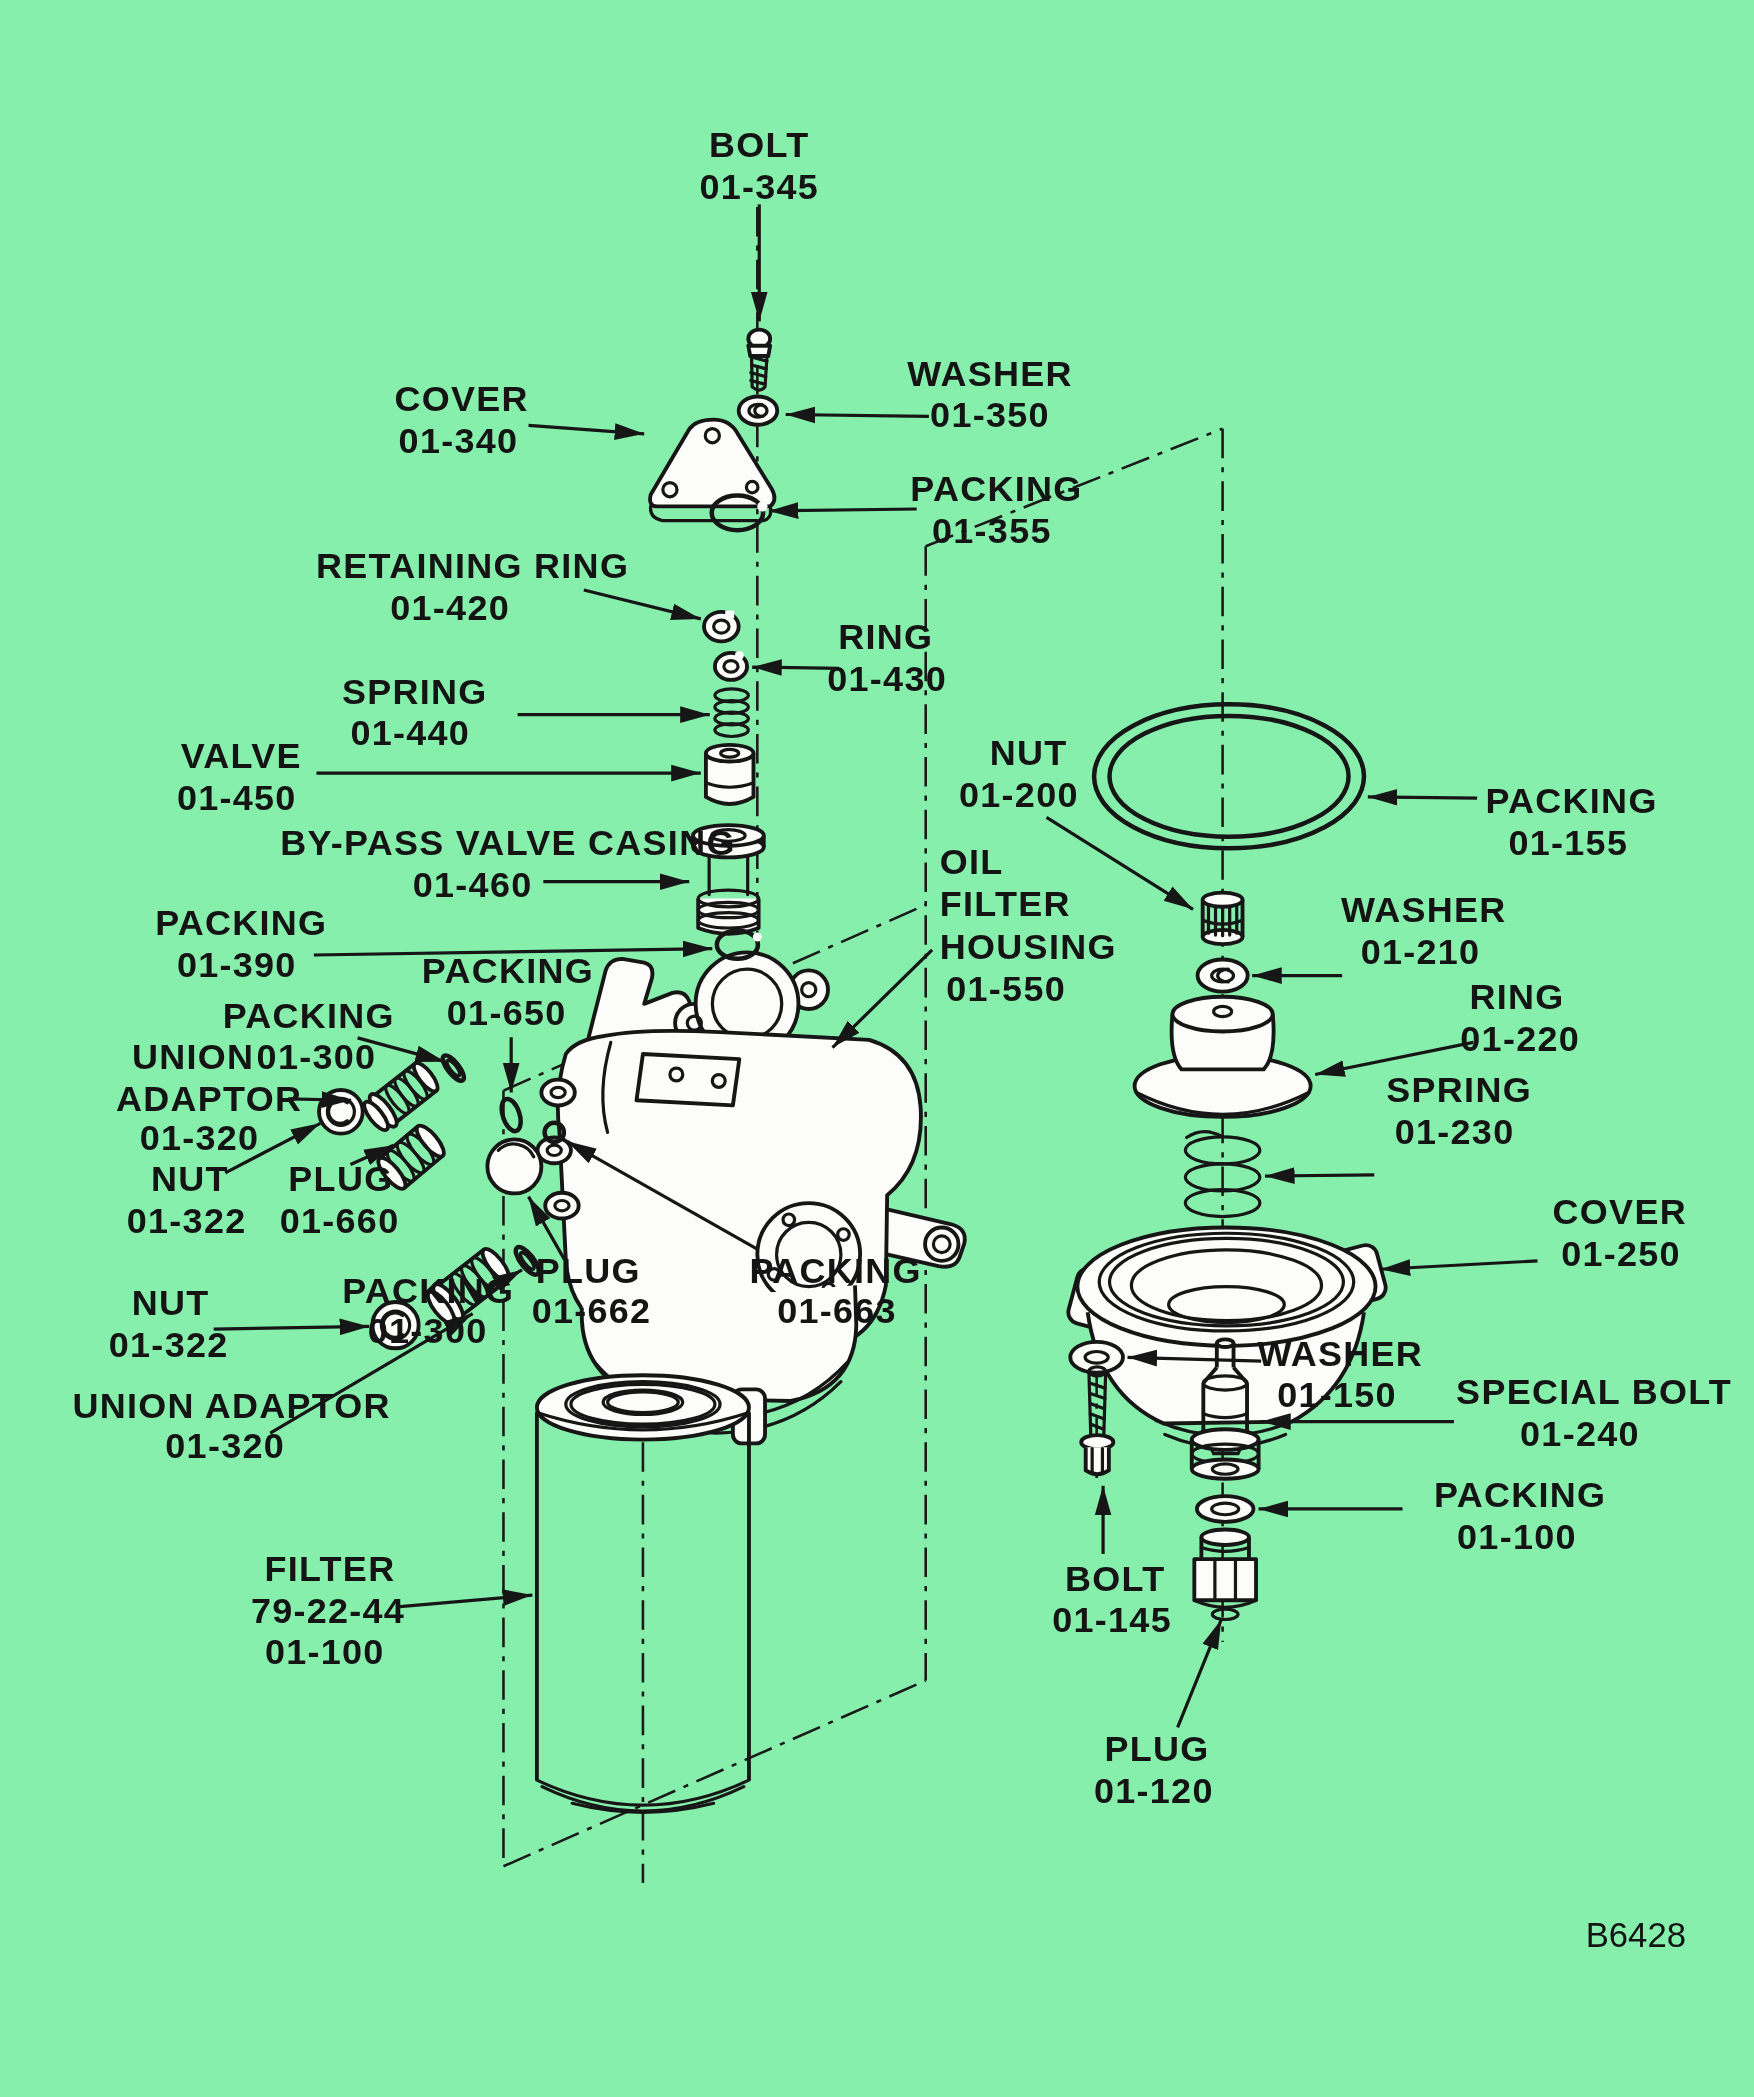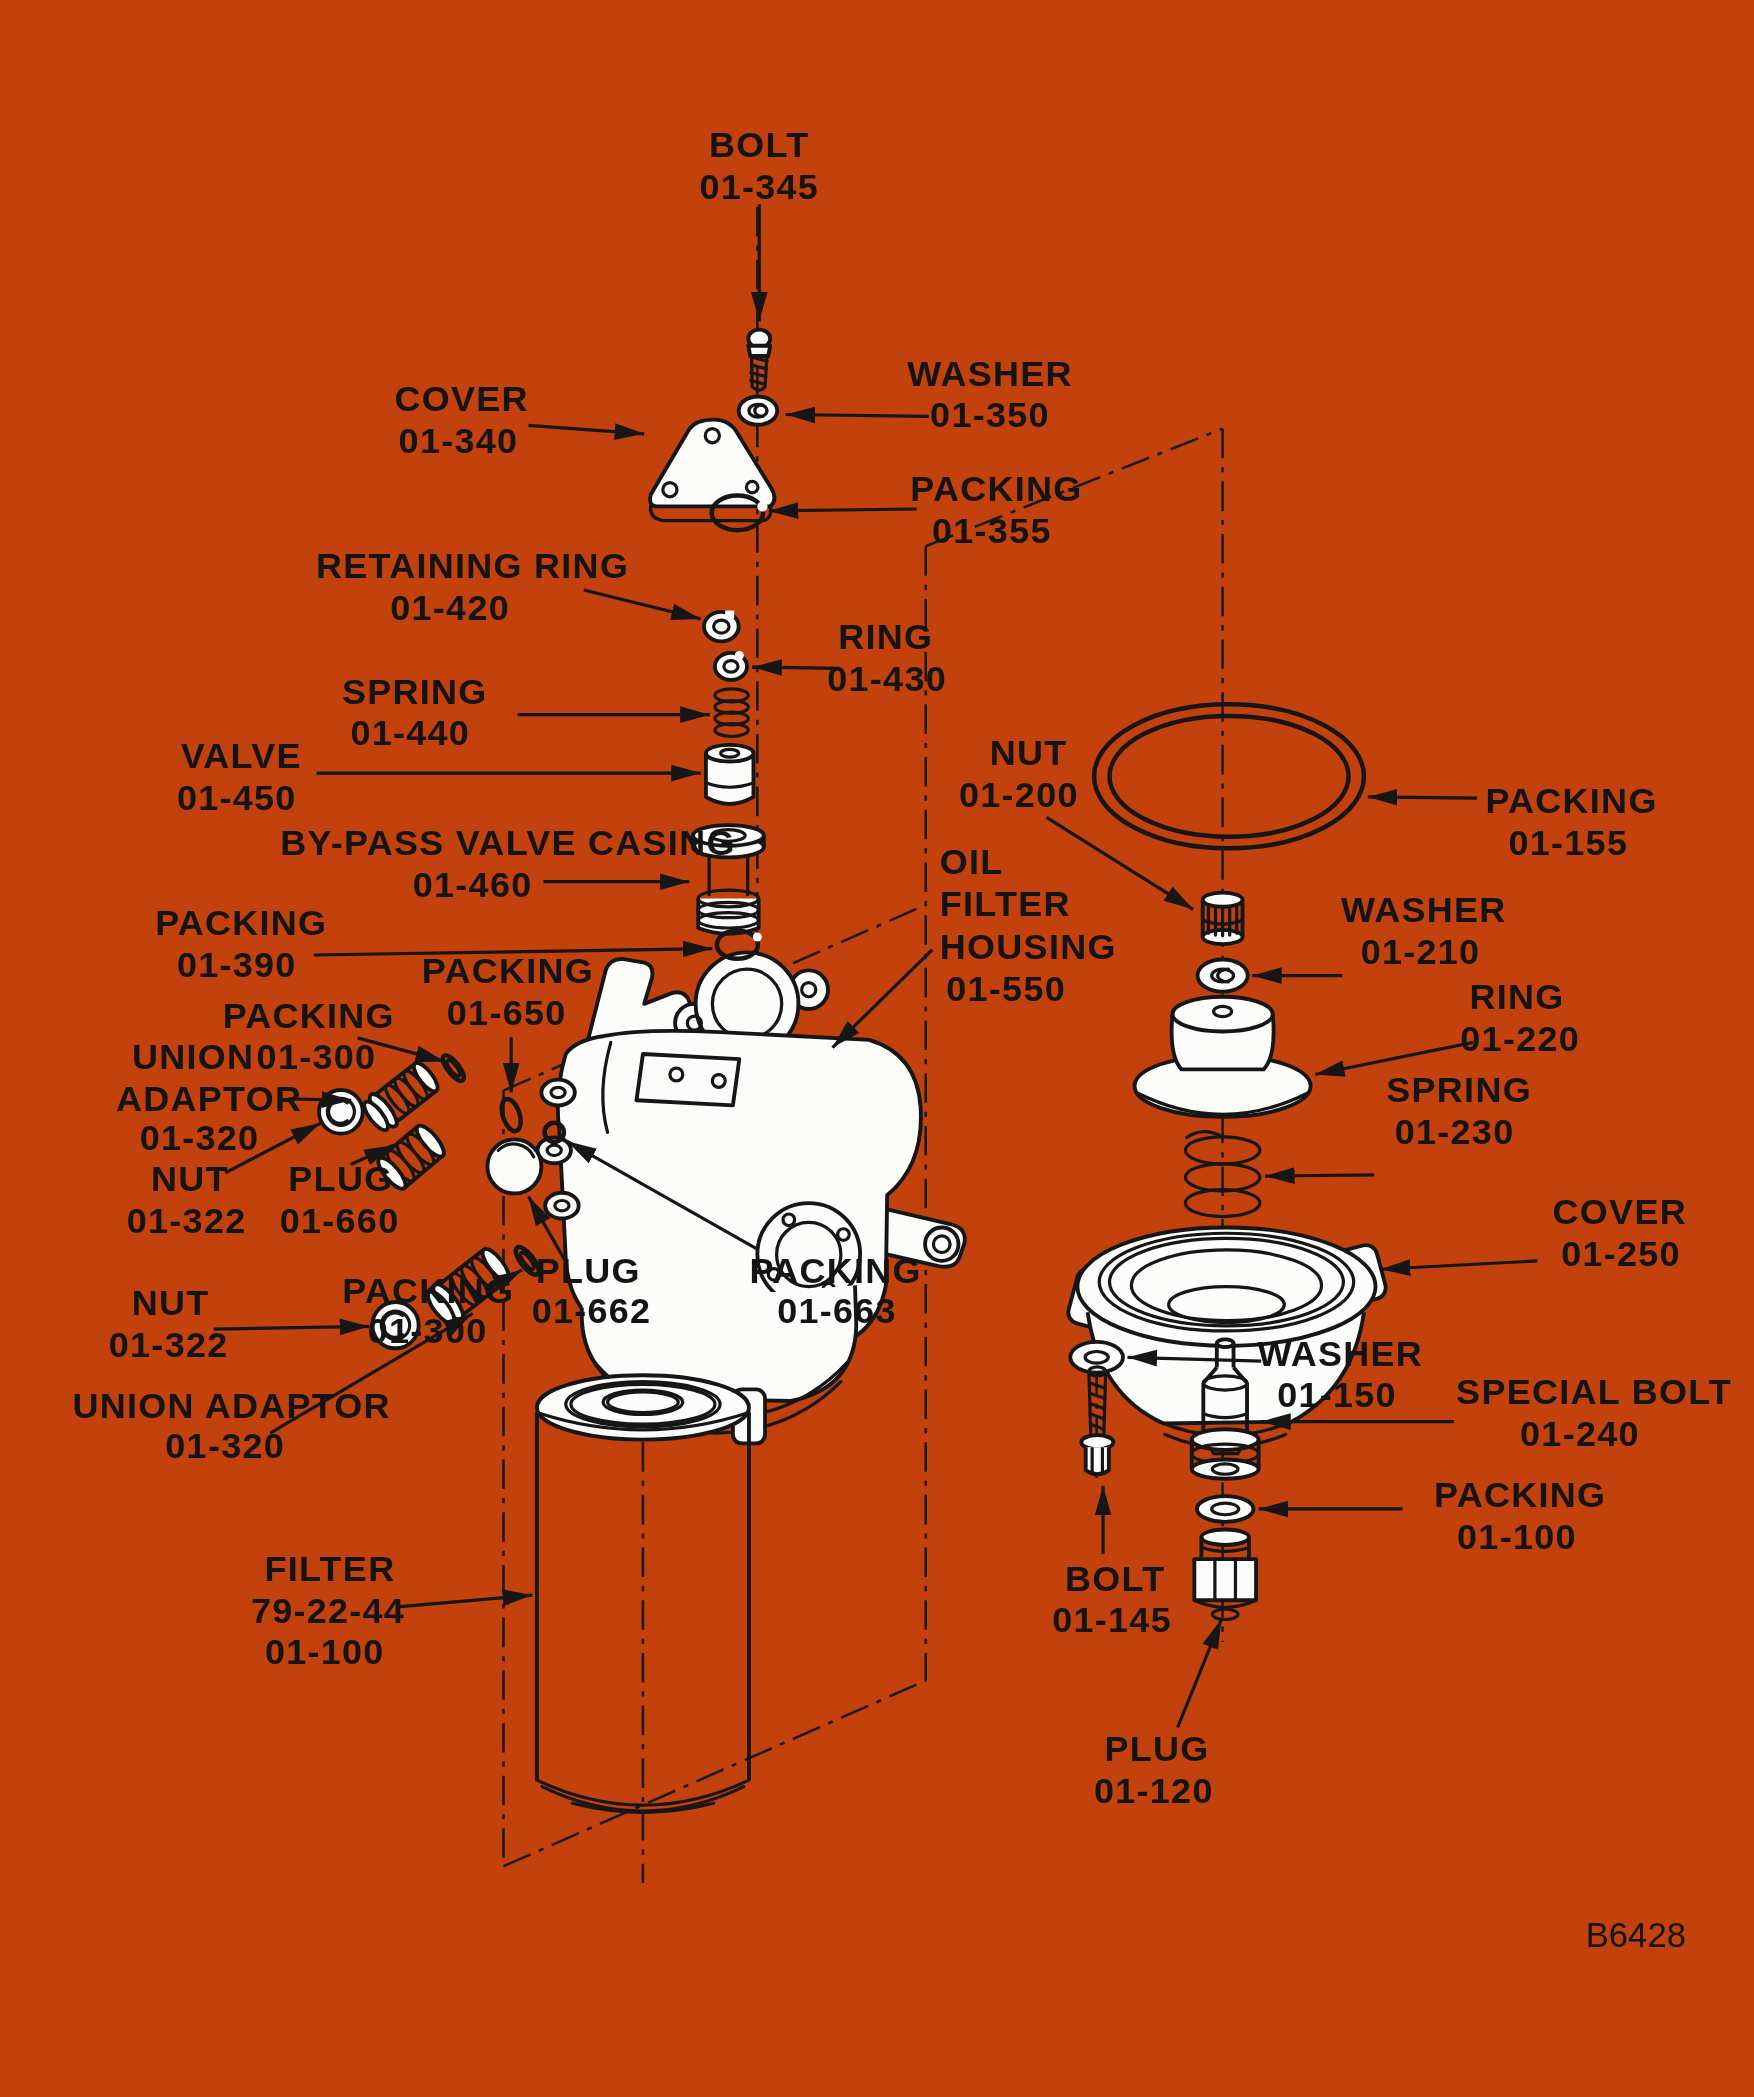--- a/index.html
+++ b/index.html
@@ -1,16 +1,16 @@
 <!DOCTYPE html>
 <html style="font-size:10.3px"><head>
 <meta charset="utf-8">
 <style>
   html,body{margin:0;padding:0;background:#e8e8e4;}
-  .page{position:relative;width:1755px;height:2097px;background:#c2410c;overflow:hidden;
+  .page{position:relative;width:1755px;height:2097px;background:#86efac;overflow:hidden;
         font-family:"Liberation Sans", sans-serif;}
   svg{position:absolute;left:0;top:0;}
   .lbl{font-family:"Liberation Sans", sans-serif;font-weight:700;font-size:56px;
        letter-spacing:2px;fill:#141414;}
   .code{font-family:"Liberation Sans", sans-serif;font-weight:400;font-size:54px;fill:#141414;}
   .p{fill:#fcfcfa;stroke:#161616;stroke-width:6;stroke-linejoin:round;}
   .t{fill:none;stroke:#161616;stroke-width:5;stroke-linecap:round;}
   .ring{fill:none;stroke:#161616;stroke-width:7;}
   .ld{fill:none;stroke:#161616;stroke-width:5;}
   .cl{fill:none;stroke:#1a1a1a;stroke-width:4;stroke-dasharray:46 14 8 14;}

